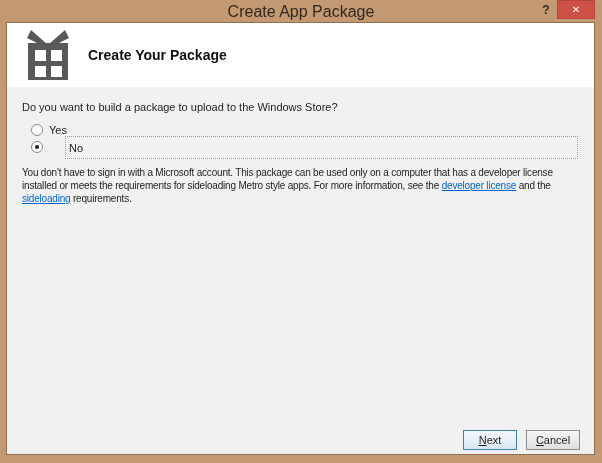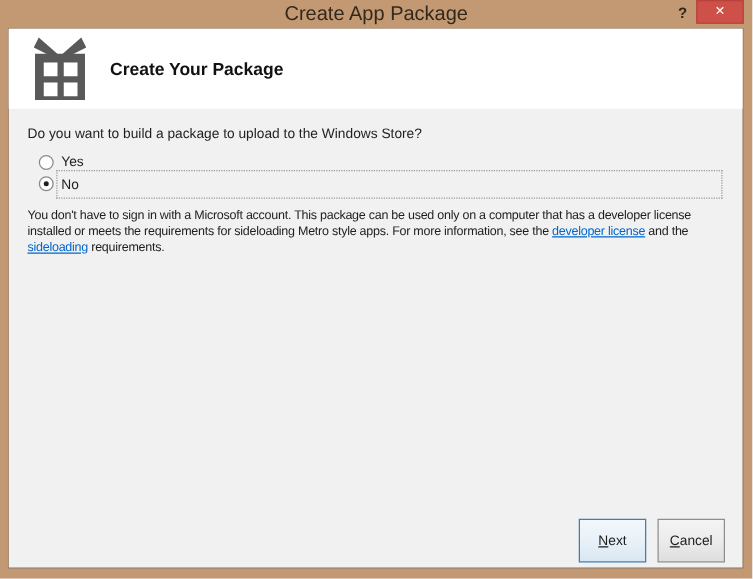--- a/index.html
+++ b/index.html
@@ -47,21 +47,21 @@
   .body { position:absolute; top:64px; left:0; right:0; bottom:0; }
 
   .question {
     margin:14px 14px 0 15px; font-size:11px; color:#1e1e1e;
   }
 
   .radio-row {
     display:flex; align-items:center; margin-left:24px; height:16px;
   }
   .radio-row.yes { margin-top:9px; }
-  .radio-row.no  { margin-top:1px; }
+  .radio-row.no  { margin-top:1px;gap:20px; }
   .radio {
     width:12px; height:12px; border:1px solid #8a8a8a; border-radius:50%;
     background:#fefefe; flex:0 0 auto; position:relative;
   }
   .radio .dot {
     position:absolute; left:3px; top:3px; width:4px; height:4px;
     border-radius:50%; background:#1f1f1f; display:block;
   }
   .radio-label { font-size:11px; color:#1e1e1e; }
   .radio-row.yes .radio-label { margin-left:6px; }
@@ -74,21 +74,21 @@
   .note {
     margin:11px 14px 16px 15px; font-size:10px; letter-spacing:-0.2px;
     line-height:13px; color:#1e1e1e;
   }
   .note a { color:#0066cc; text-decoration:underline; cursor:pointer; }
 
   .buttons {
     position:absolute; right:14px; bottom:4px; display:flex; gap:9px;
   }
   .btn {
-    width:54px; height:35px; font-family:"Liberation Sans", sans-serif;
+    width:54px; height:20px; font-family:"Liberation Sans", sans-serif;
     font-size:11px; color:#1e1e1e; text-align:center; cursor:default;
     background:linear-gradient(#f4f4f4,#ececec 50%,#dedede);
     border:1px solid #8e8e8e; padding:0;
   }
   .btn.next {
     border:1px solid #3c7fb1;
     background:linear-gradient(#f2f7fb,#e9f1f8 50%,#d9e7f2);
   }
   .btn u { text-decoration:underline; }
 </style>

